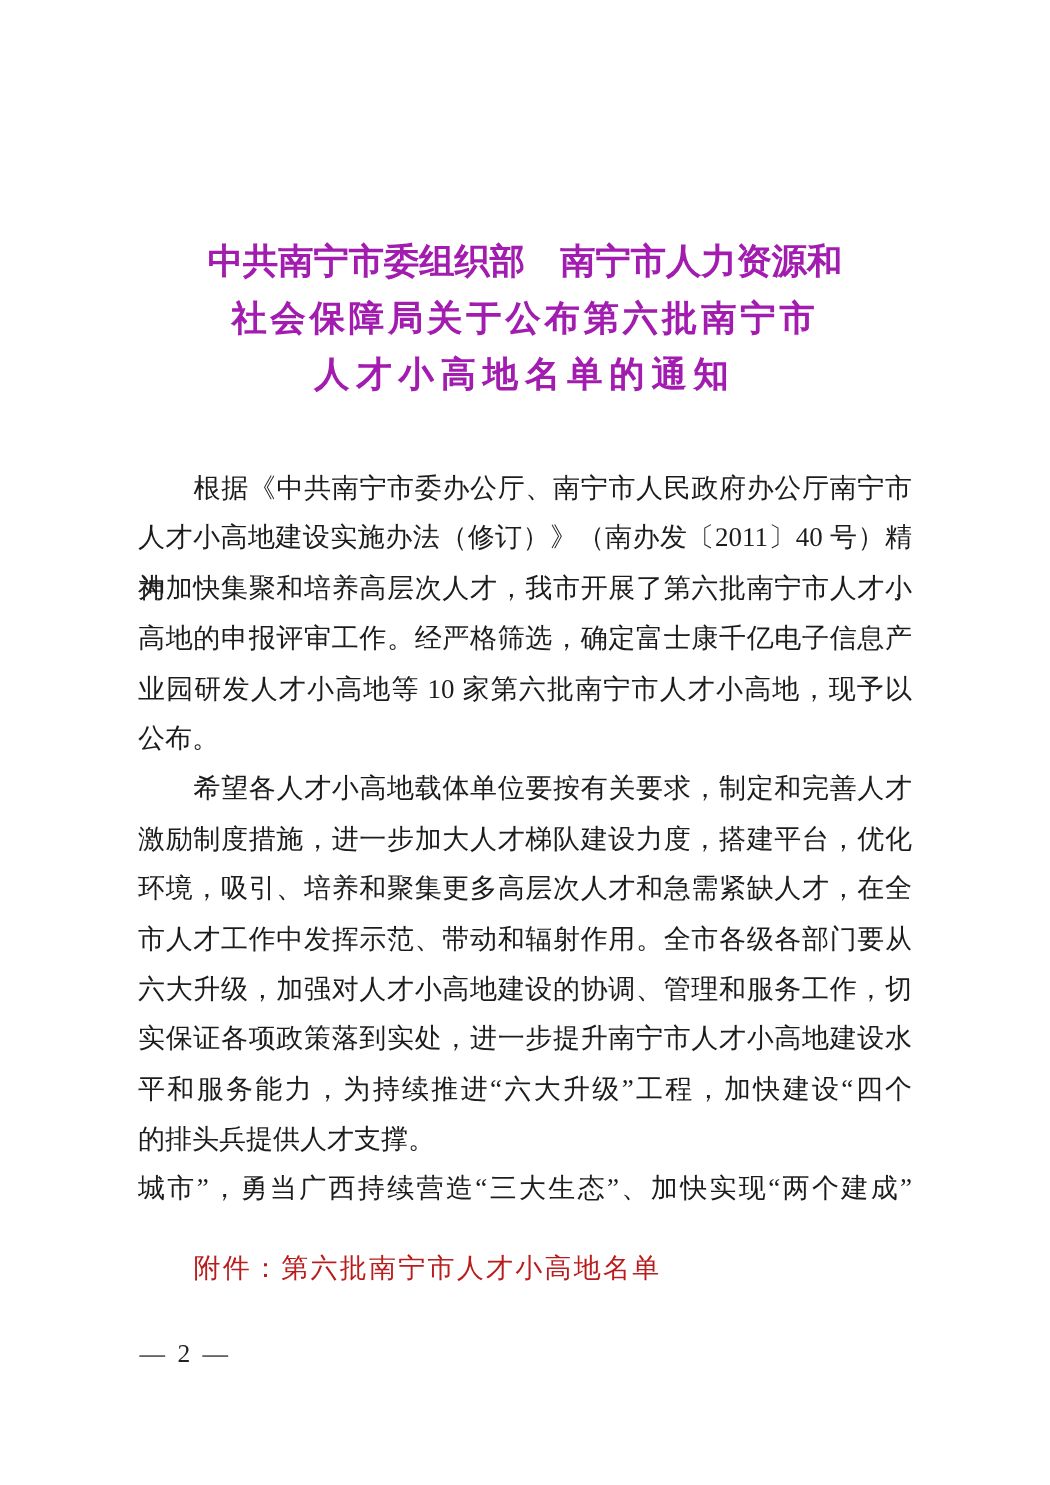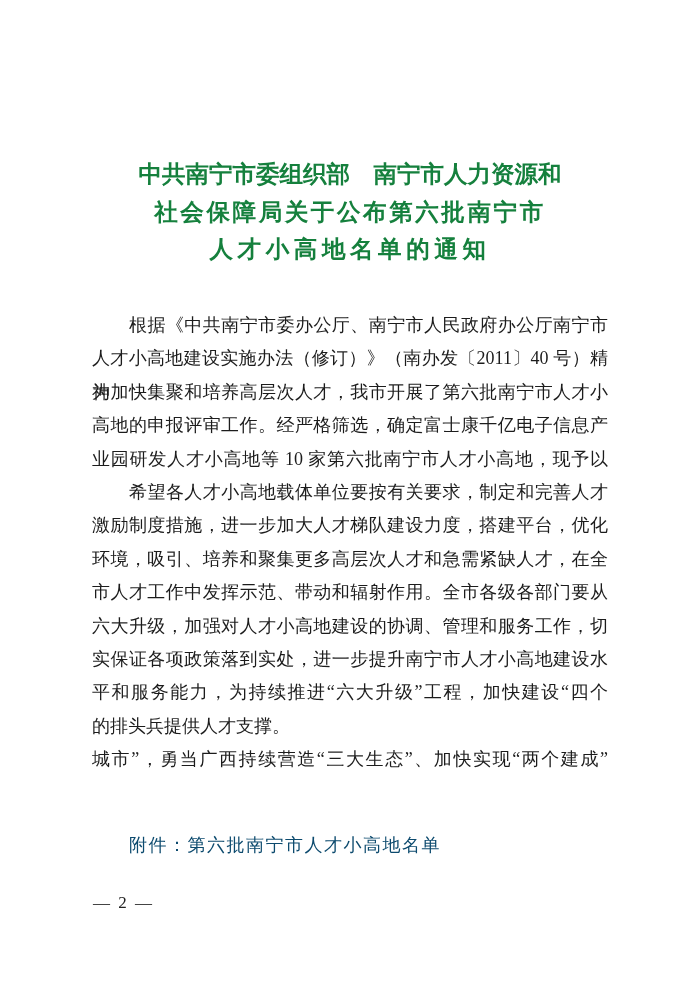--- a/index.html
+++ b/index.html
@@ -19,21 +19,21 @@
   .doc-title {
     position: absolute;
     top: 156px;
     left: 0;
     right: 0;
     text-align: center;
     font-family: "Liberation Sans", sans-serif;
     font-weight: 700;
     font-size: 23.5px;
     line-height: 37.5px;
-    color: #15803d;
+    color: #a21caf;
   }
   .doc-title .t-line { white-space: nowrap; }
   .doc-title .t2 { letter-spacing: 2.6px; }
   .doc-title .t3 { letter-spacing: 4.6px; }
 
   
   .body-text {
     position: absolute;
     top: 309px;
     left: 92px;
@@ -60,21 +60,21 @@
   .attachment {
     position: absolute;
     top: 831px;
     left: 92px;
     width: 516px;
     font-family: "Liberation Serif", serif;
     font-size: 18px;
     line-height: 28px;
     text-indent: 37px;
     letter-spacing: 1.5px;
-    color: #0c4a6e;
+    color: #b91c1c;
   }
 
   
   .page-number {
     position: absolute;
     top: 893px;
     left: 93px;
     font-family: "Liberation Serif", serif;
     font-size: 17px;
     letter-spacing: 2px;
@@ -93,20 +93,21 @@
     <div class="t-line t3">人才小高地名单的通知</div>
   </div>
 
   <div class="body-text">
 
     <div class="bline indent">根据《中共南宁市委办公厅、南宁市人民政府办公厅南宁市</div>
     <div class="bline">人才小高地建设实施办法（修订）》（南办发〔2011〕40 号）精神，</div>
     <div class="bline">为加快集聚和培养高层次人才，我市开展了第六批南宁市人才小</div>
     <div class="bline">高地的申报评审工作。经严格筛选，确定富士康千亿电子信息产</div>
     <div class="bline">业园研发人才小高地等 10 家第六批南宁市人才小高地，现予以</div>
+    <div class="bline last">公布。</div>
 
     <div class="bline indent">希望各人才小高地载体单位要按有关要求，制定和完善人才</div>
     <div class="bline">激励制度措施，进一步加大人才梯队建设力度，搭建平台，优化</div>
     <div class="bline">环境，吸引、培养和聚集更多高层次人才和急需紧缺人才，在全</div>
     <div class="bline">市人才工作中发挥示范、带动和辐射作用。全市各级各部门要从</div>
     <div class="bline">六大升级，加强对人才小高地建设的协调、管理和服务工作，切</div>
     <div class="bline">实保证各项政策落到实处，进一步提升南宁市人才小高地建设水</div>
     <div class="bline">平和服务能力，为持续推进“六大升级”工程，加快建设“四个</div>
     <div class="bline last">的排头兵提供人才支撑。</div>
     <div class="bline">城市”，勇当广西持续营造“三大生态”、加快实现“两个建成”</div>

